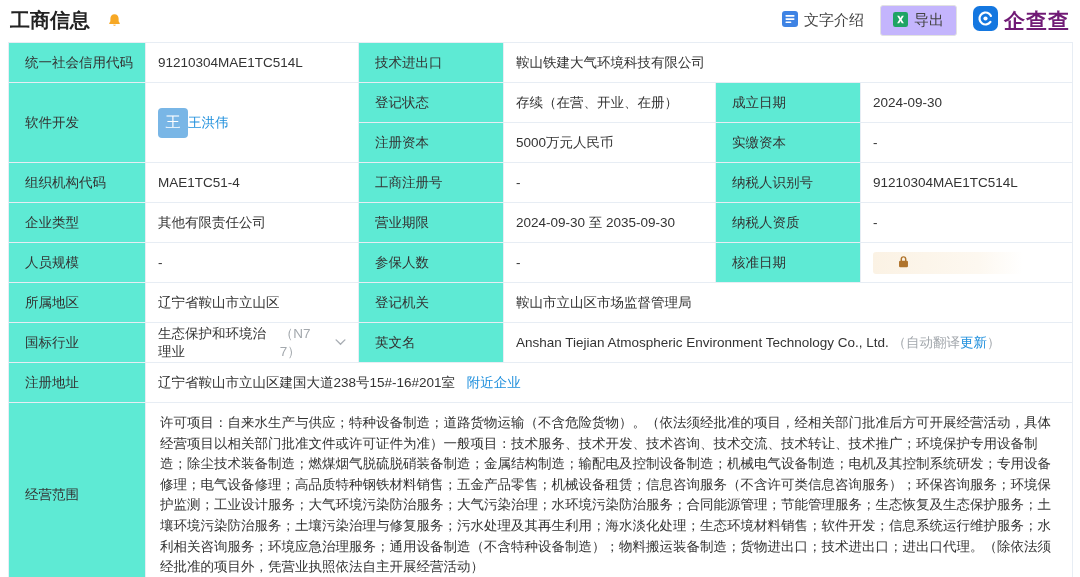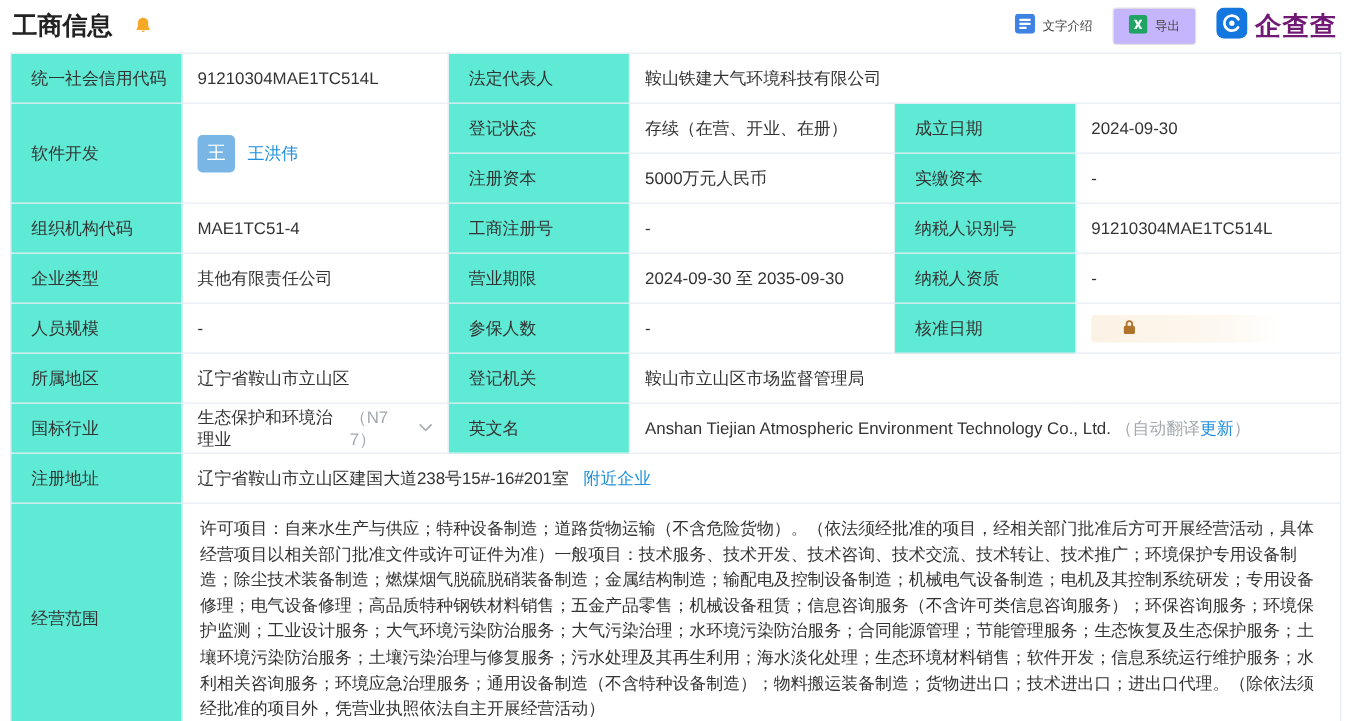--- a/index.html
+++ b/index.html
@@ -5,38 +5,38 @@
   * { box-sizing: border-box; margin: 0; padding: 0; }
   html,body { width:1080px; height:577px; background:#fff; overflow:hidden;
     font-family:"Liberation Sans","DejaVu Sans",sans-serif; }
   .page { width:1080px; height:577px; background:#fff; }
 
   
   .header { display:flex; align-items:center; padding:9px 10px 10px 10px; height:42px; }
   .title { font-size:20px; font-weight:bold; color:#222; }
   .bell { margin-left:17px; display:flex; align-items:center; }
   .hright { margin-left:auto; display:flex; align-items:center; gap:16px; }
-  .tool { display:flex; align-items:center; gap:6px; font-size:10px; color:#444; cursor:pointer; }
+  .tool { display:flex; align-items:center; gap:6px; font-size:15px; color:#444; cursor:pointer; }
   .export-btn { border:1px solid #e2e2e2; border-radius:3px; padding:5px 12px; background:#c4b5fd; }
   .brand { display:flex; align-items:center; gap:6px; }
   .brand-name { font-size:21px; font-weight:bold; color:#701a75; letter-spacing:1px; }
 
   
   table { border-collapse:collapse; table-layout:fixed; width:1064px; margin:0 8px; }
   td { border:1px solid #e7edf4; font-size:13.5px; color:#333; padding:0 12px;
        height:40px; vertical-align:middle; word-break:break-all; }
   td.lbl { background:#5eead4; padding-left:16px; }
   .dash { color:#333; }
   a.lnk { color:#2090dd; text-decoration:none; cursor:pointer; }
   .gray { color:#a3a8ad; }
 
   .rep { display:flex; align-items:center; }
   .avatar { width:30px; height:30px; border-radius:4px; background:#79b6e6; color:#fff;
     font-size:15px; display:flex; align-items:center; justify-content:center; flex:0 0 30px; }
-  .rep-name { margin-left:10px; font-size:13.5px; }
+  .rep-name { font-size:13.5px; }
 
   .ind-wrap { display:flex; align-items:center; gap:4px; }
   .chev { display:inline-flex; margin-left:6px; cursor:pointer; }
 
   .lock-pill { display:inline-flex; align-items:center; width:150px; height:22px;
     border-radius:3px; background:linear-gradient(90deg,#fbf2e4 0%,#fdf8f0 70%,rgba(253,248,240,0) 100%);
     padding-left:24px; }
 
   .scope { line-height:20.6px; padding:10px 14px; height:auto; color:#333; }
 
@@ -96,21 +96,21 @@
         <col style="width:145px">
       <col style="width:212px">
         <col style="width:145px">
         <col style="width:212px">
     </colgroup>
 
     <tbody>
         <tr>
       <td class="lbl">统一社会信用代码</td>
       <td>91210304MAE1TC514L</td>
-      <td class="lbl">法定代表人</td>
+      <td class="lbl">技术进出口</td>
       <td colspan="3">鞍山铁建大气环境科技有限公司</td>
     </tr>
 
     <tr>
       <td class="lbl" rowspan="2">软件开发</td>
       <td rowspan="2">
         <span class="rep">
           <span class="avatar">王</span>
           <a class="lnk rep-name">王洪伟</a>
         </span>

